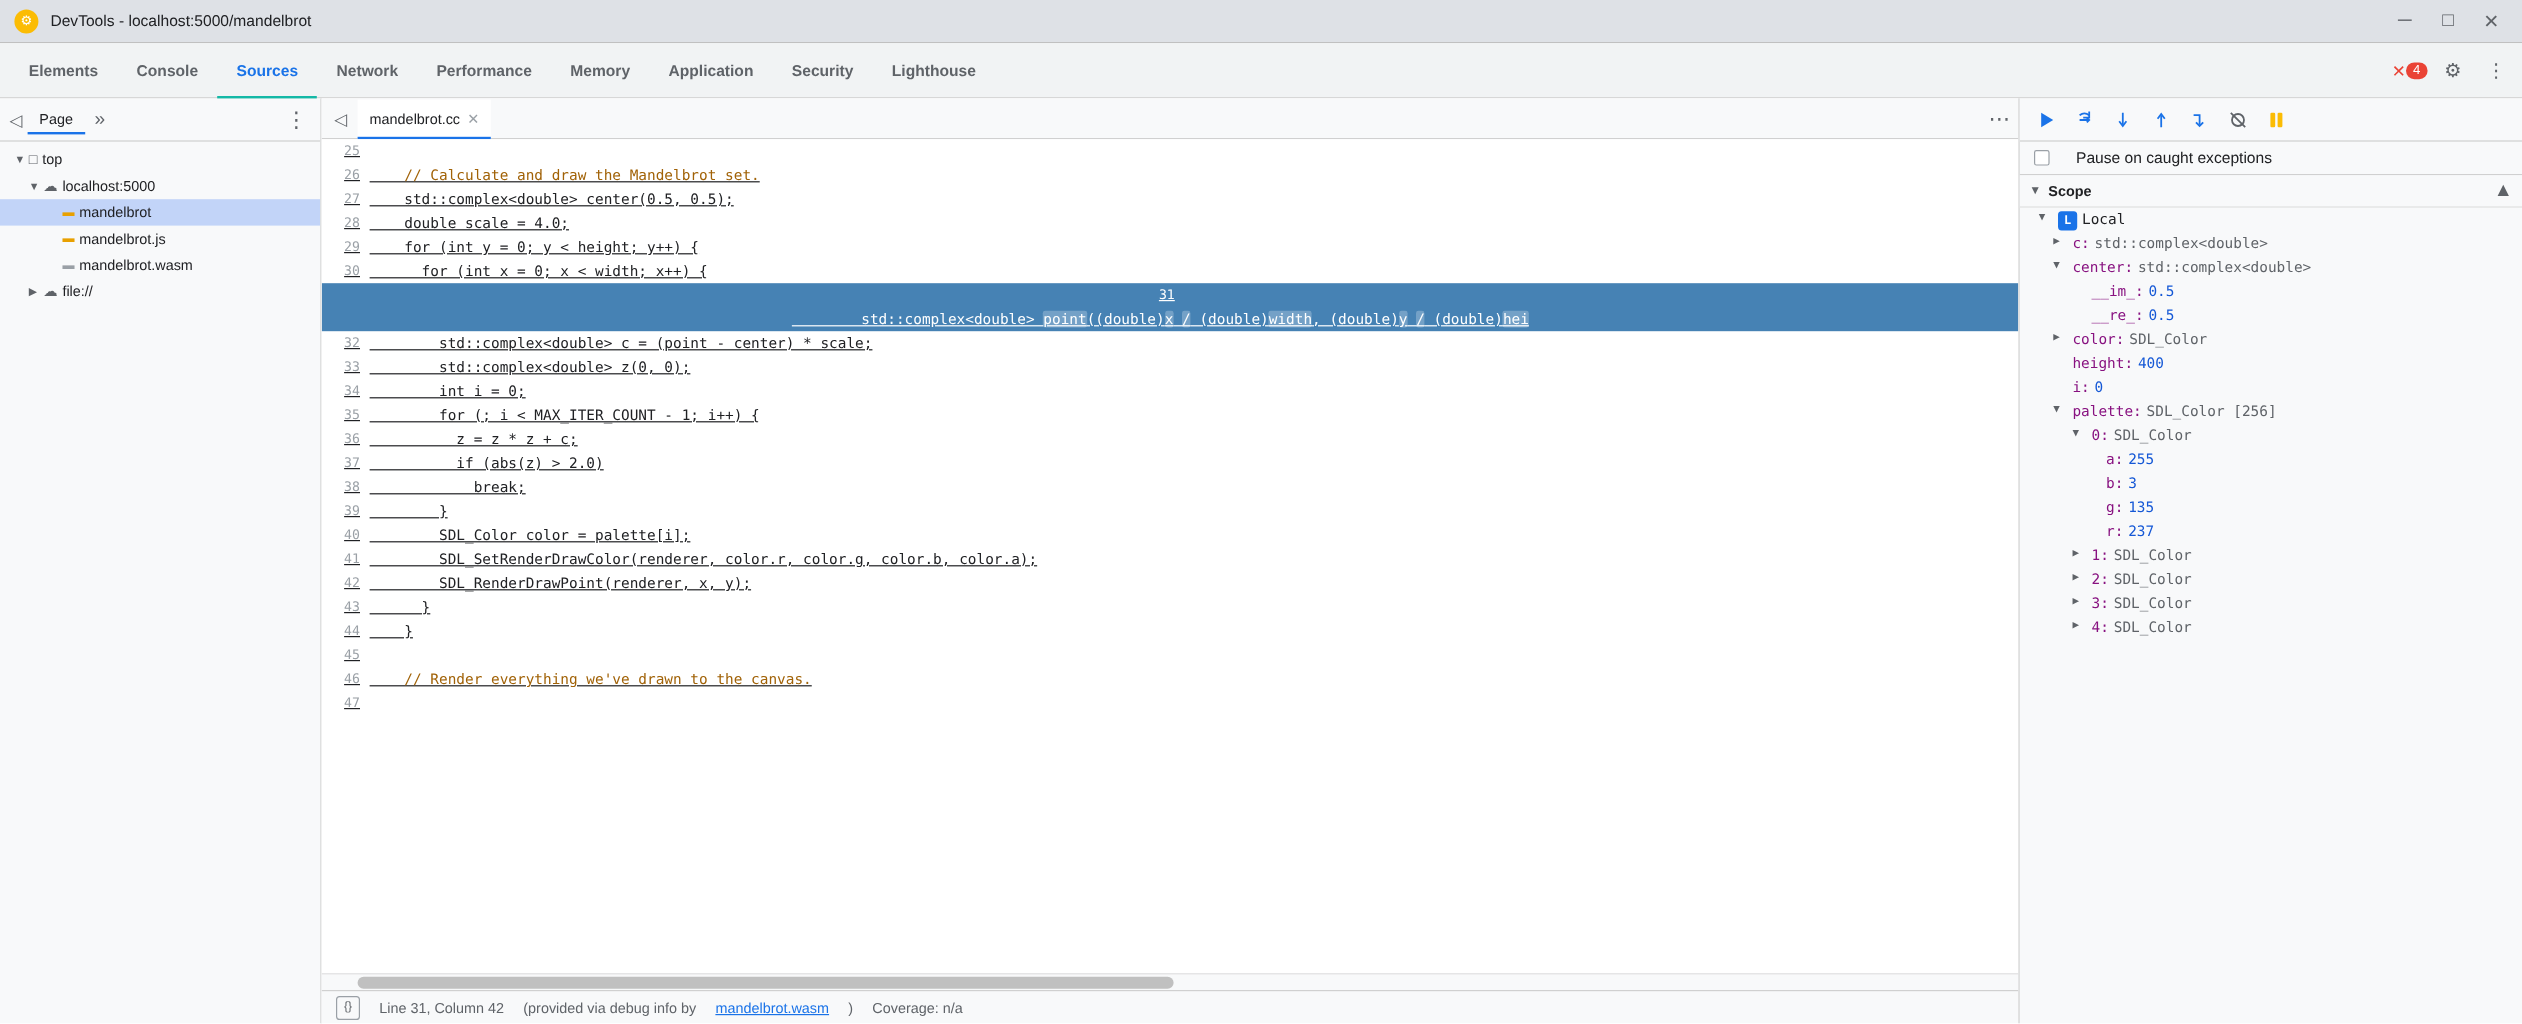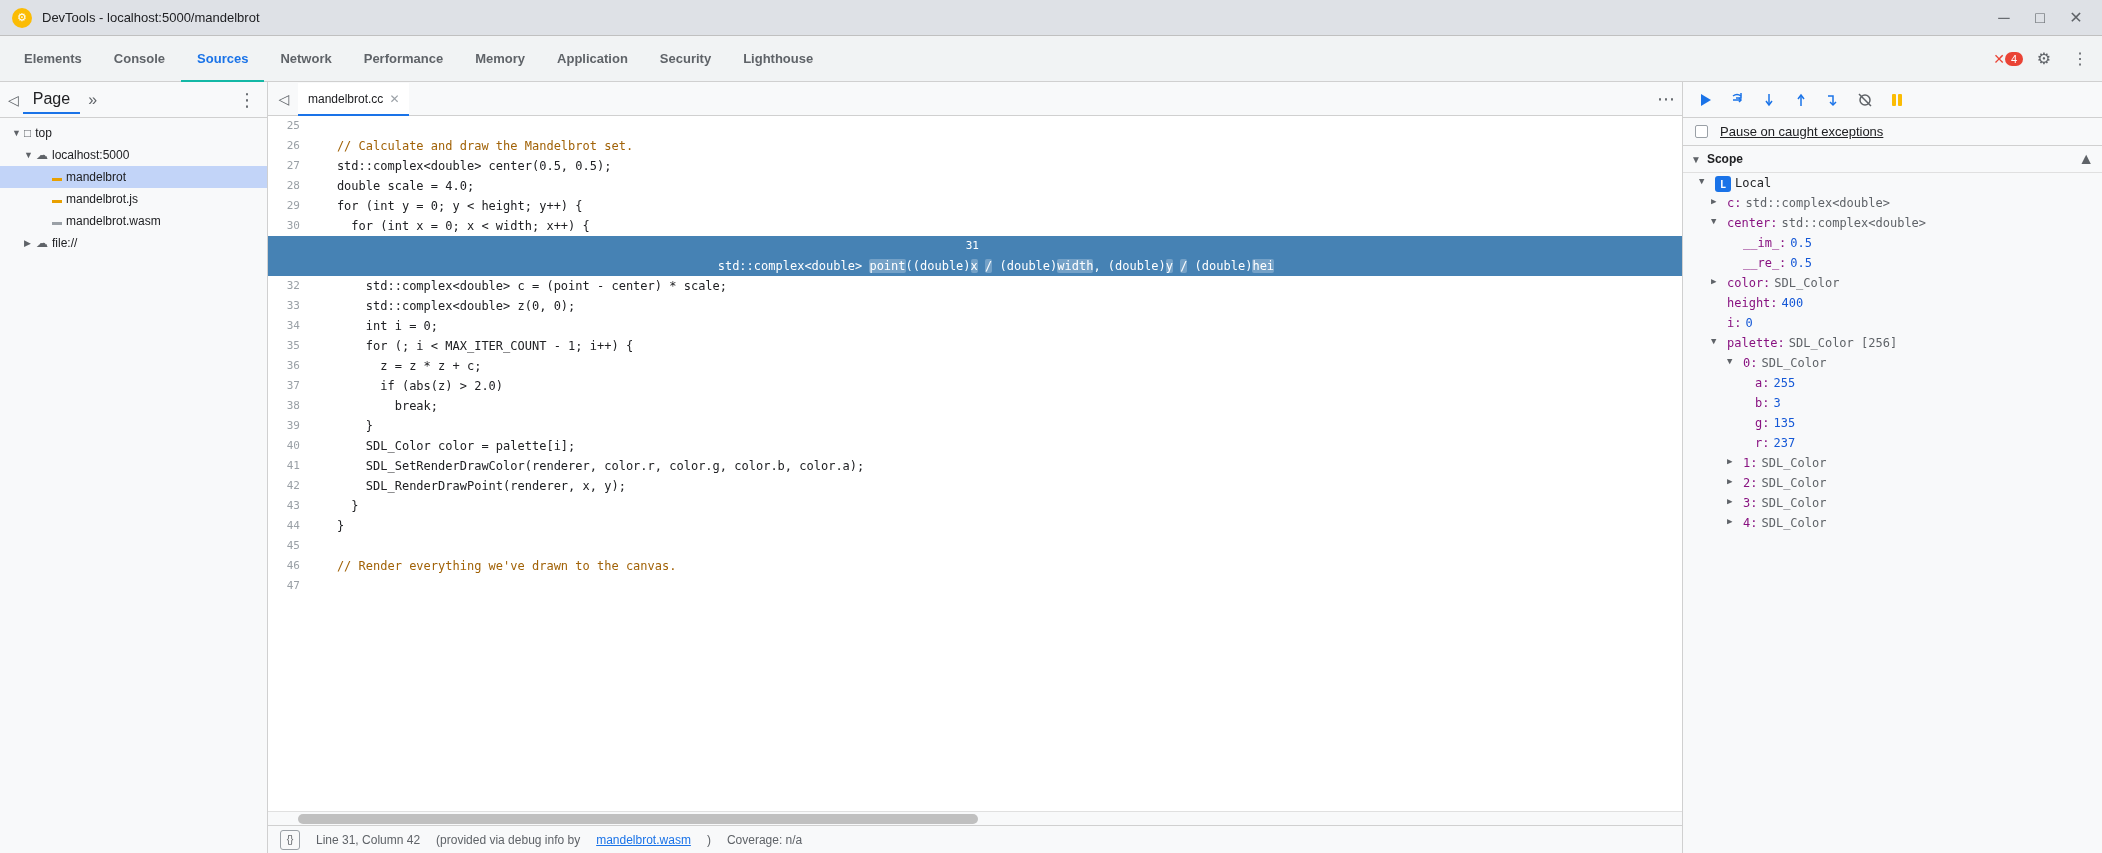--- a/index.html
+++ b/index.html
@@ -44,21 +44,21 @@
     .sidebar {
       width: 268px; min-width: 268px; background: #f8f9fa;
       border-right: 1px solid #d0d0d0; display: flex; flex-direction: column;
       overflow: hidden;
     }
     .sidebar-header {
       display: flex; align-items: center; padding: 4px 8px;
       border-bottom: 1px solid #d0d0d0; height: 36px; gap: 4px;
     }
     .sidebar-tab {
-      padding: 4px 10px; font-size: 16px; cursor: pointer;
+      padding: 4px 10px; font-size: 12px; cursor: pointer;
       border-bottom: 2px solid transparent; color: #5f6368; text-align: right;
     }
     .sidebar-tab.active { color: #202124; border-bottom: 2px solid #1a73e8; }
     .sidebar-tab-more { margin-left: 4px; cursor: pointer; color: #5f6368; font-size: 16px; }
     .sidebar-menu-btn { margin-left: auto; cursor: pointer; color: #5f6368; font-size: 18px; width: 24px; text-align: center; }
 
     
     .file-tree { flex: 1; overflow-y: auto; padding: 4px 0; }
     .tree-item {
       display: flex; align-items: center; padding: 2px 8px 2px 12px;
@@ -95,21 +95,21 @@
 
     
     .code-container {
       flex: 1; overflow: auto; font-family: 'Consolas', 'Monaco', monospace;
       font-size: 12px; line-height: 20px; background: #ffffff;
       position: relative;
     }
     .code-lines { display: flex; flex-direction: column; min-height: 100%; }
     .code-line {
       display: flex; align-items: center; min-height: 20px;
-      padding-right: 16px; white-space: pre;
+      padding-right: 16px; white-space: pre; text-decoration: underline;
     }
     .code-line.highlighted { background: #4682b4 !important; color: white; flex-direction: column; }
     .code-line.highlighted * { color: white !important; }
     .line-num {
       min-width: 40px; padding: 0 8px 0 8px; color: #9aa0a6;
       text-align: right; user-select: none; font-size: 11px;
     }
     .code-text { flex: 1; }
 
     
@@ -149,21 +149,21 @@
     }
     .debug-btn {
       width: 28px; height: 28px; display: flex; align-items: center;
       justify-content: center; cursor: pointer; color: #1a73e8; font-size: 16px;
       border-radius: 4px;
     }
     .debug-btn.paused { color: #fbbc04; }
 
     .pause-exceptions {
       display: flex; align-items: center; padding: 6px 12px;
-      gap: 12px; border-bottom: 1px solid #d0d0d0; text-decoration: underline;
+      gap: 22px; border-bottom: 1px solid #d0d0d0;
     }
     .checkbox {
       width: 13px; height: 13px; border: 1px solid #9aa0a6;
       border-radius: 2px; background: white; cursor: pointer;
     }
 
     
     .scope-section { flex: 1; overflow-y: auto; }
     .scope-header {
       display: flex; align-items: center; padding: 4px 8px;

